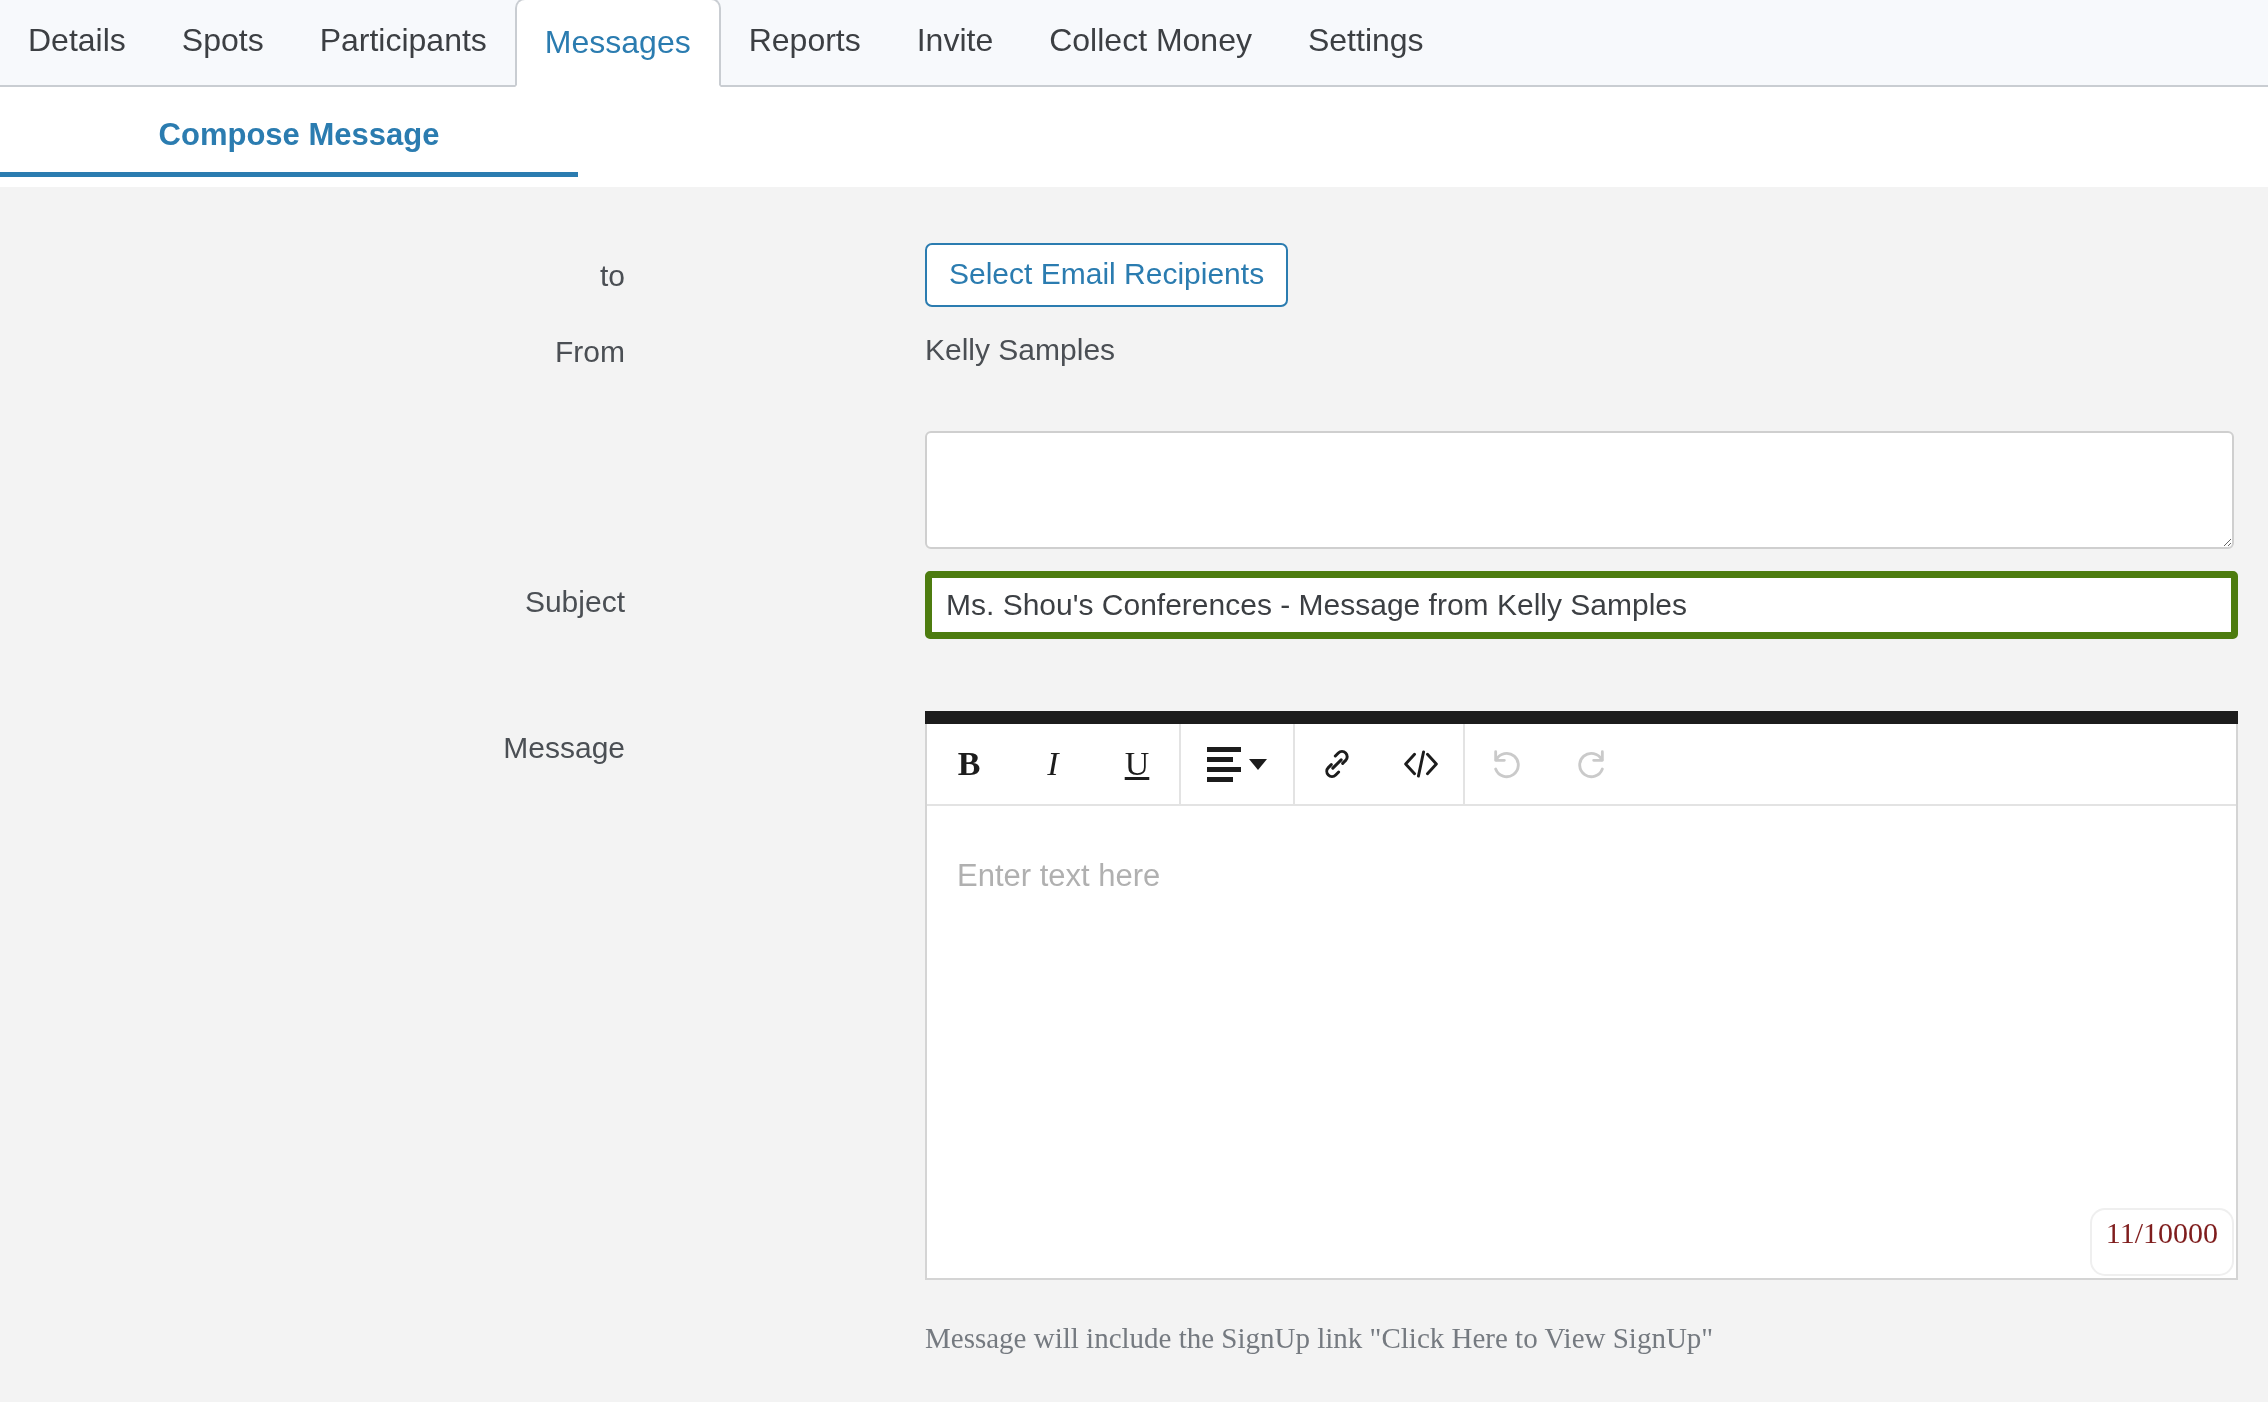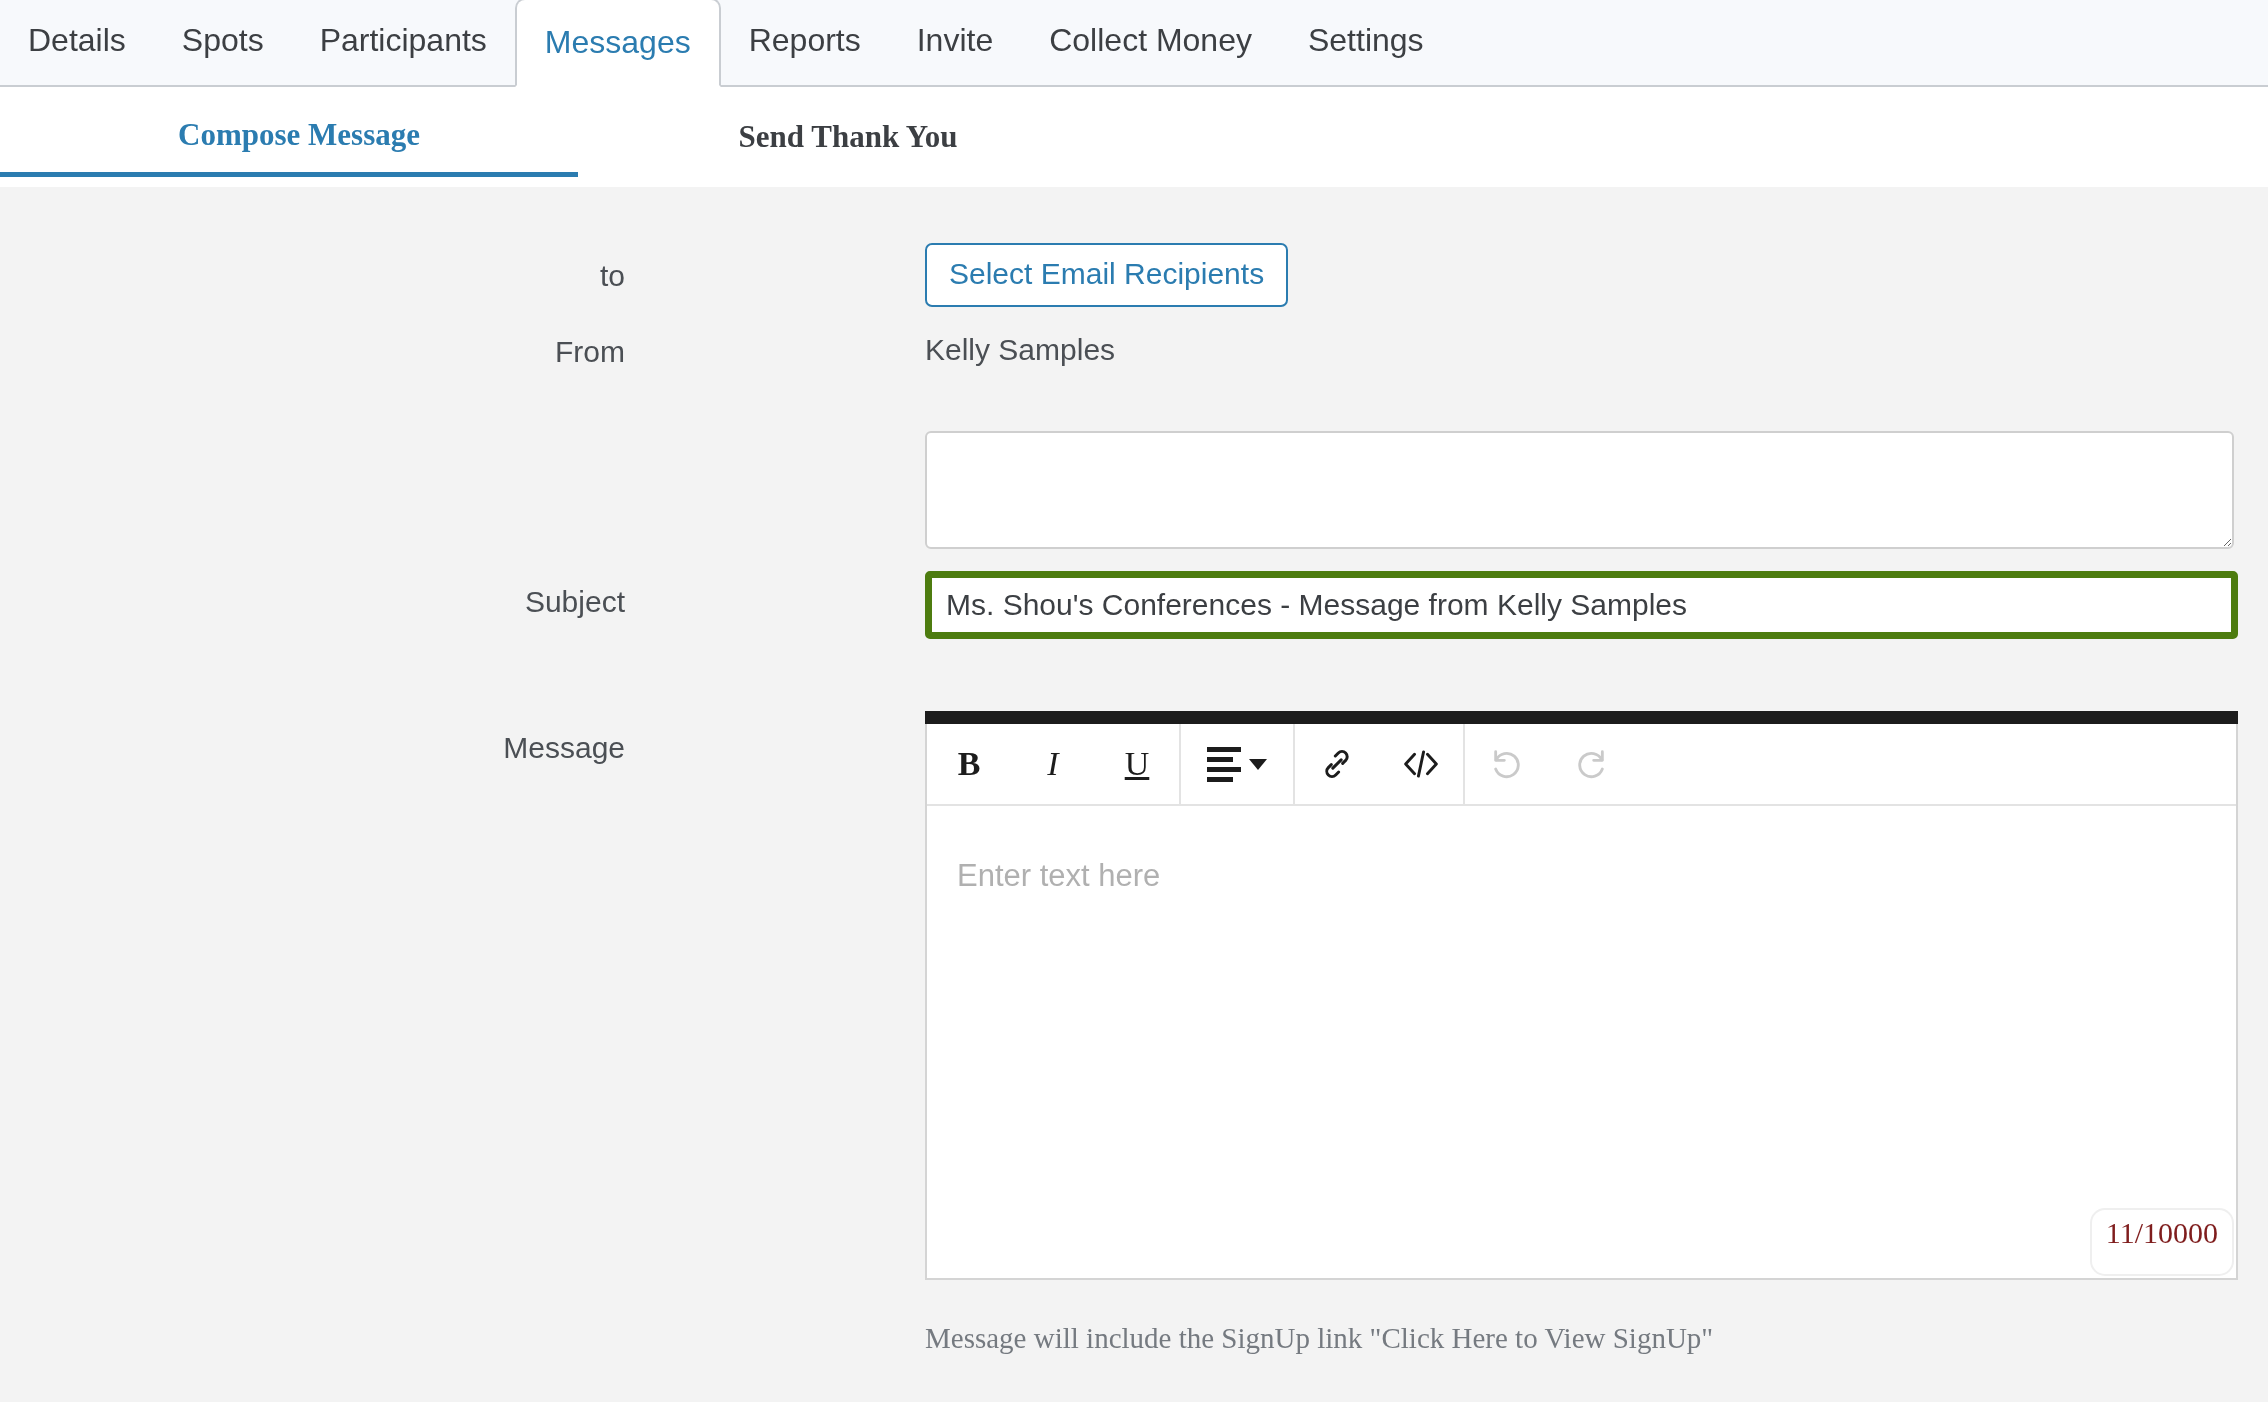--- a/index.html
+++ b/index.html
@@ -64,21 +64,21 @@
   .sub-tab {
     font-size: 31px;
     color: #3c3f43;
     height: 80px;
     display: flex;
     align-items: center;
     justify-content: center;
     box-sizing: border-box;
     cursor: pointer;
     font-weight: 700;
-    font-family: Liberation Serif, serif;
+    font-family: Liberation Sans, sans-serif;
     padding-left: 20px;
   }
   .sub-tab.first { width: 578px; }
   .sub-tab.second { width: 320px; margin-left: 100px; }
   .sub-tab.active {
     color: #2b7cb0;
     border-bottom: 5px solid #2b7cb0;
   }
 
   
@@ -270,21 +270,20 @@
   <div class="top-tab">Participants</div>
   <div class="top-tab active">Messages</div>
   <div class="top-tab">Reports</div>
   <div class="top-tab">Invite</div>
   <div class="top-tab">Collect Money</div>
   <div class="top-tab">Settings</div>
 </div>
 
 <div class="sub-tabbar">
   <div class="sub-tab first active">Compose Message</div>
-  <div class="sub-tab second">Send Thank You</div>
 </div>
 
 <div class="form-body">
 
   <div class="form-row" style="height:92px;">
     <div class="label-col" style="padding-top:16px;">to</div>
     <div class="field-col">
       <div class="btn-recipients">Select Email Recipients</div>
     </div>
   </div>

